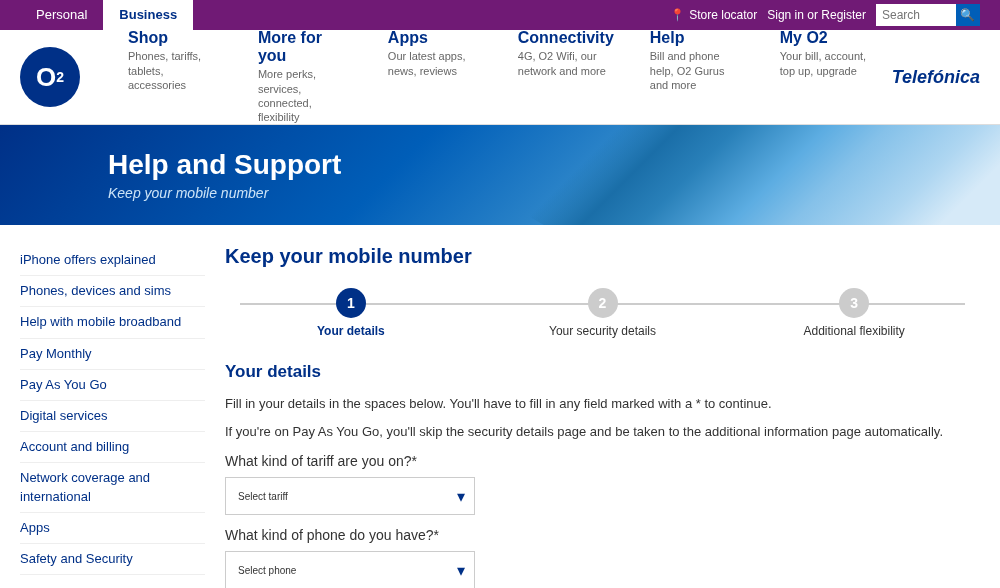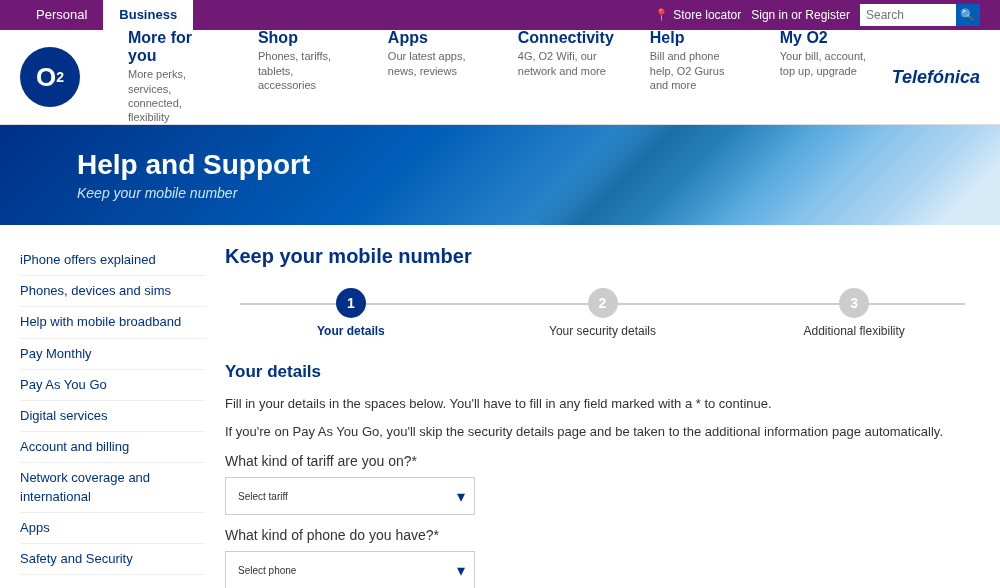--- a/index.html
+++ b/index.html
@@ -48,21 +48,21 @@
     .search-box {
       display: flex;
       align-items: center;
     }
     .search-box input {
       height: 22px;
       padding: 0 6px;
       font-size: 12px;
       border: none;
       outline: none;
-      width: 96px;
+      width: 80px;
     }
     .search-box button {
       background: #005eb8;
       border: none;
       height: 22px;
       width: 24px;
       cursor: pointer;
       color: #fff;
       font-size: 12px;
       display: flex;
@@ -130,21 +130,21 @@
       color: #003087;
       font-weight: bold;
     }
 
     
     .hero {
       background: linear-gradient(135deg, #003087 0%, #005eb8 40%, #4a9fd4 70%, #7ec8e3 100%);
       height: 100px;
       display: flex;
       align-items: center;
-      padding: 0 77px;
+      padding: 0 108px;
       position: relative;
       overflow: hidden;
     }
     .hero-text h1 {
       color: #fff;
       font-size: 28px;
       font-weight: bold;
       margin-bottom: 4px;
     }
     .hero-text p {
@@ -321,26 +321,26 @@
 
 <div class="main-nav">
   <div class="logo">
     <div class="logo-circle">
       <span>O</span>
         <span class="subscript">2</span>
     </div>
   </div>
   <div class="nav-items">
     <div class="nav-item">
+      <div class="nav-item-title">Shop</div>
+      <div class="nav-item-desc">Phones, tariffs, tablets, accessories</div>
+    </div>
+    <div class="nav-item">
       <div class="nav-item-title">More for you</div>
       <div class="nav-item-desc">More perks, services, connected, flexibility</div>
-    </div>
-    <div class="nav-item">
-      <div class="nav-item-title">Shop</div>
-      <div class="nav-item-desc">Phones, tariffs, tablets, accessories</div>
     </div>
     <div class="nav-item">
       <div class="nav-item-title">Apps</div>
       <div class="nav-item-desc">Our latest apps, news, reviews</div>
     </div>
     <div class="nav-item">
       <div class="nav-item-title">Connectivity</div>
       <div class="nav-item-desc">4G, O2 Wifi, our network and more</div>
     </div>
     <div class="nav-item">

